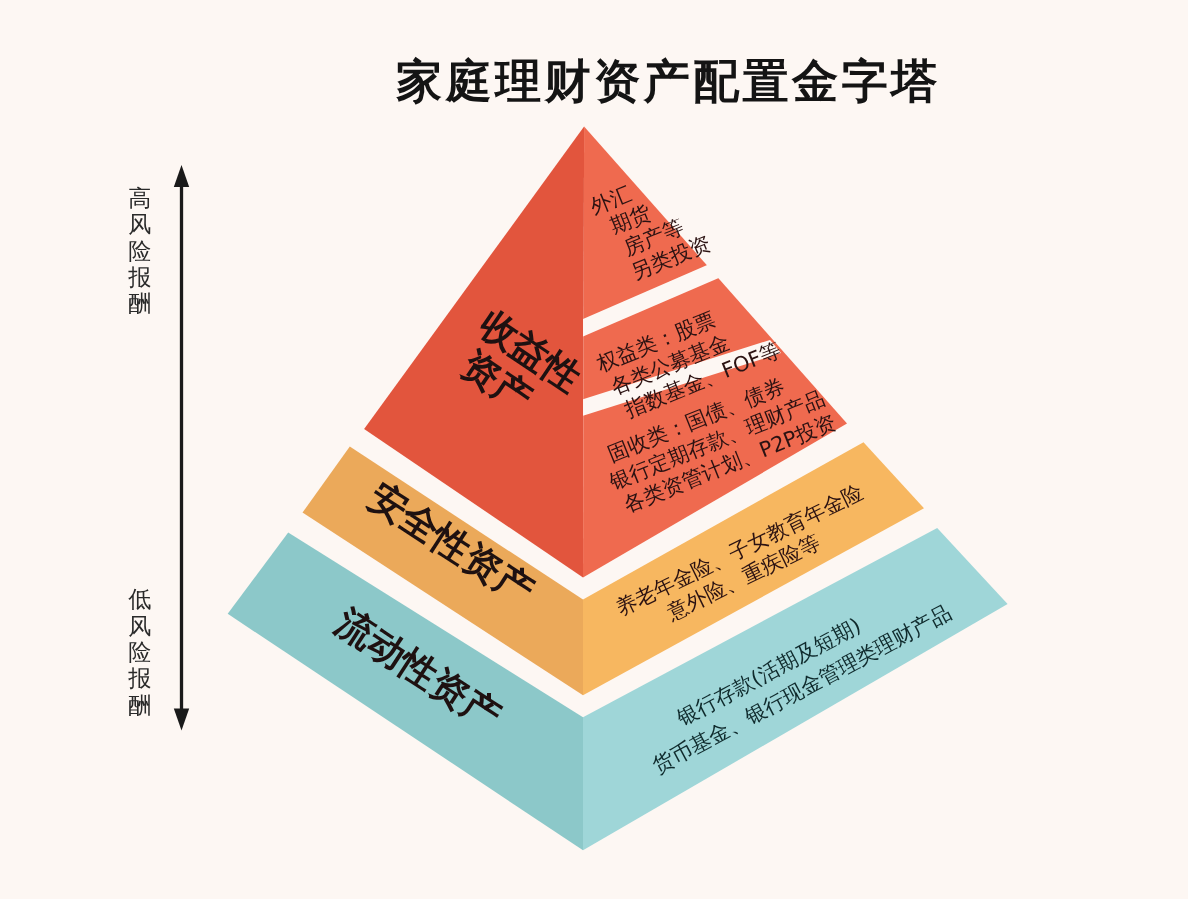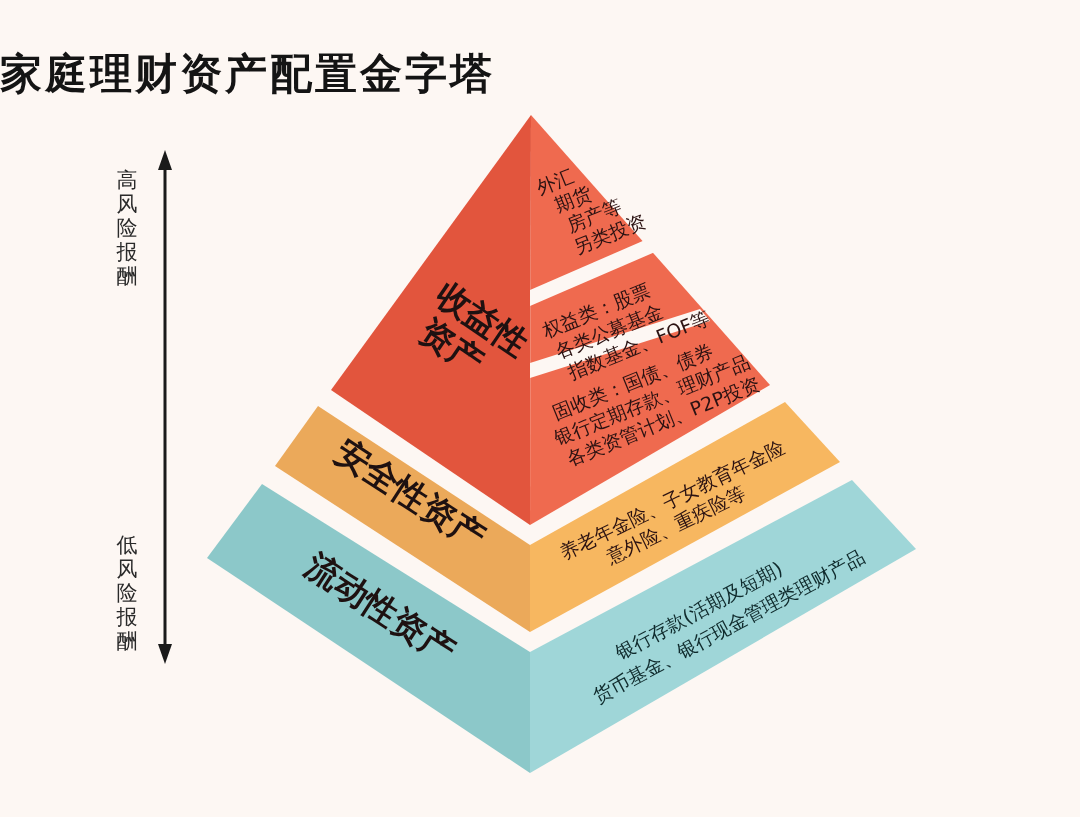--- a/index.html
+++ b/index.html
@@ -3,21 +3,21 @@
 <meta charset="utf-8">
 <style>
   html, body { margin:0; padding:0; }
   body {
     width:1080px; height:817px; overflow:hidden;
     background:#fdf7f3;
     font-family:"DejaVu Sans","Liberation Sans",sans-serif;
     position:relative;
   }
   .title {
-    position:absolute; left:0; top:46px; width:855px; text-align:left;
+    position:absolute; left:0; top:46px; width:855px; text-align:right;
     font-size:42px; font-weight:bold; color:#141414; letter-spacing:3px;
   }
   .axis-label {
     position:absolute; left:112px; width:30px;
     font-size:21px; line-height:24px; color:#2a2a2a; text-align:center;
   }
   .axis-label span { display:block; }
   svg { position:absolute; left:0; top:0; }
   .t-main { font-weight:bold; fill:#1e1111; }
   .t-sub { fill:#2b1212; }

